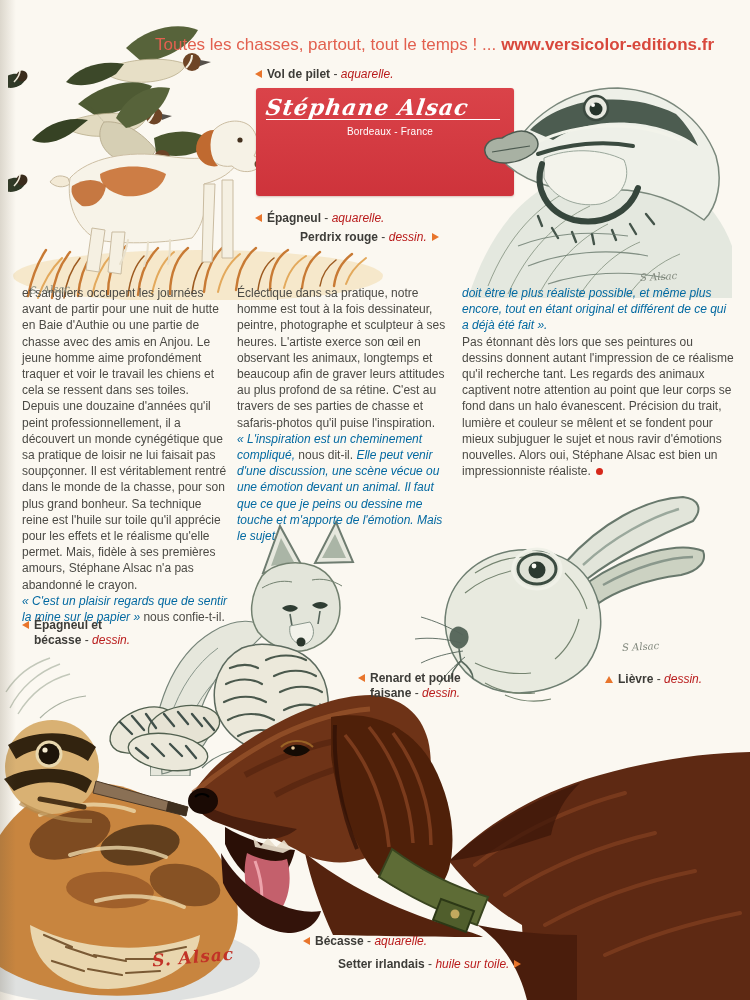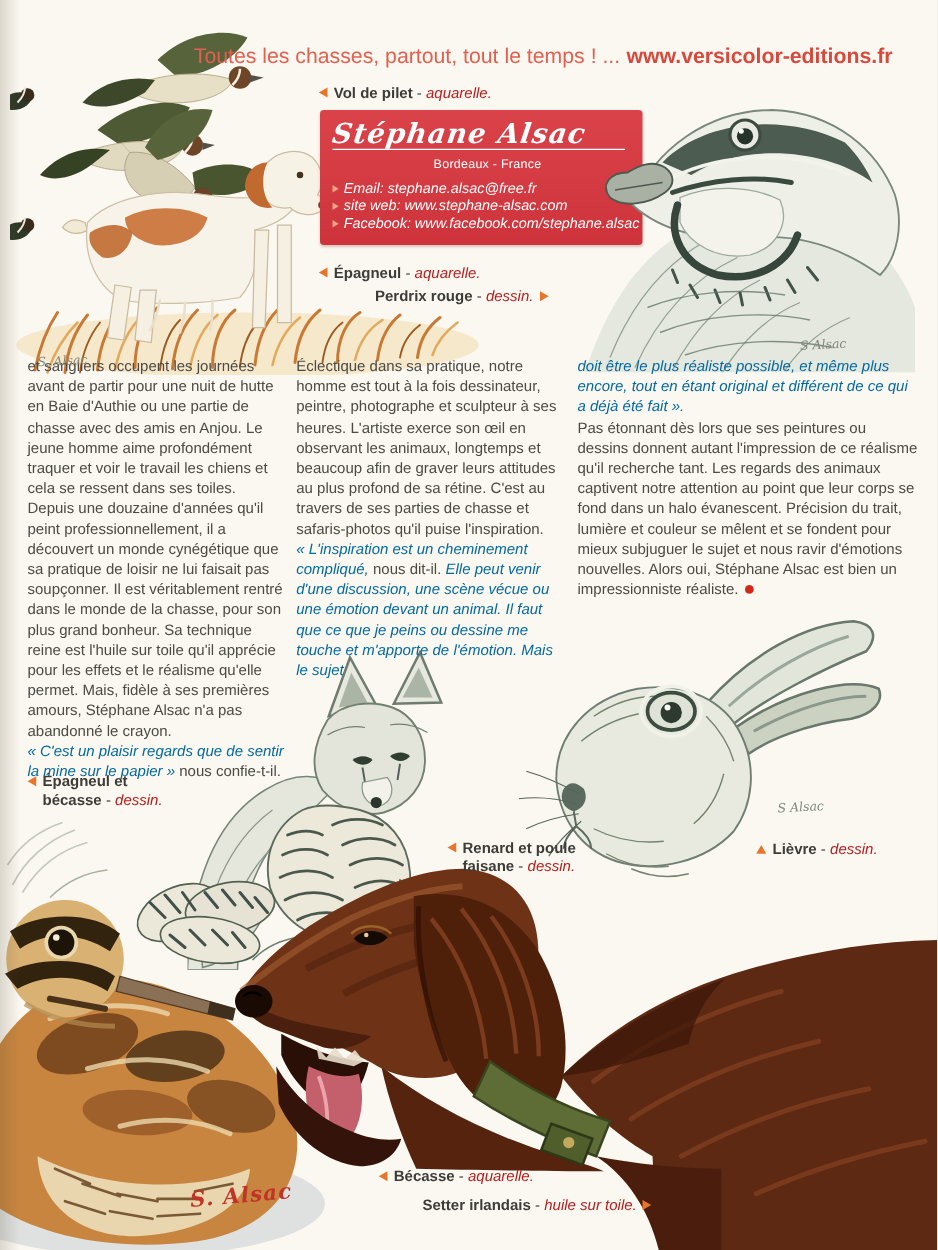--- a/index.html
+++ b/index.html
@@ -119,34 +119,20 @@
     </g>
   </svg>
   <span class="sig" style="left:30px;top:284px">S. Alsac</span>
 
   <div class="cap" style="left:255px;top:67px"><span class="tri-l"></span><b>Vol de pilet</b><span> - </span><i>aquarelle.</i></div>
 
   <div class="card">
     <span class="card-name">Stéphane Alsac</span>
     <div class="card-rule"></div>
     <div class="card-line">Bordeaux - France</div>
-    <div class="card-links">
-      <a class="card-link">
-          <span class="tri-r-sm"></span>
-          <span>Email: stephane.alsac@free.fr</span>
-        </a>
-      <a class="card-link">
-          <span class="tri-r-sm"></span>
-          <span>site web: www.stephane-alsac.com</span>
-        </a>
-      <a class="card-link">
-          <span class="tri-r-sm"></span>
-          <span>Facebook: www.facebook.com/stephane.alsac</span>
-        </a>
-    </div>
   </div>
 
   <svg class="art" style="left:468px;top:46px;z-index:4" width="280" height="252" viewBox="0 0 280 252">
     <path d="M 0,252 C 25,175 65,135 125,122 C 195,112 245,148 264,200 L 264,252 Z" fill="#e4e8df"></path>
     <path d="M 20,240 C 40,190 70,158 110,140 M 40,248 C 60,204 88,176 122,160 M 70,250 C 88,216 112,192 140,178 M 110,252 C 126,226 148,206 172,196 M 160,250 C 174,230 192,216 212,208" stroke="#73836f" stroke-width="1" fill="none" opacity=".7"></path>
     <path d="M 38,118 C 55,72 100,42 150,42 C 200,44 234,74 248,110 C 255,134 250,160 236,174 C 205,152 172,142 140,144 C 100,148 62,140 38,118 Z" fill="#eef0e8" stroke="#7a887c" stroke-width="1.5"></path>
     <path d="M 62,84 C 95,50 160,44 208,68 C 218,78 226,90 230,100 C 192,72 125,68 85,94 Z" fill="#4c5c50"></path>
     <path d="M 70,96 C 110,76 170,74 212,94" stroke="#f2f3ea" stroke-width="3" fill="none"></path>
     <path d="M 70,108 C 100,98 135,94 165,100" stroke="#3a4a3f" stroke-width="4" fill="none" stroke-linecap="round"></path>
     <circle cx="128" cy="62" r="12" fill="#e8e9e0" stroke="#3c4a40" stroke-width="2.5"></circle>

